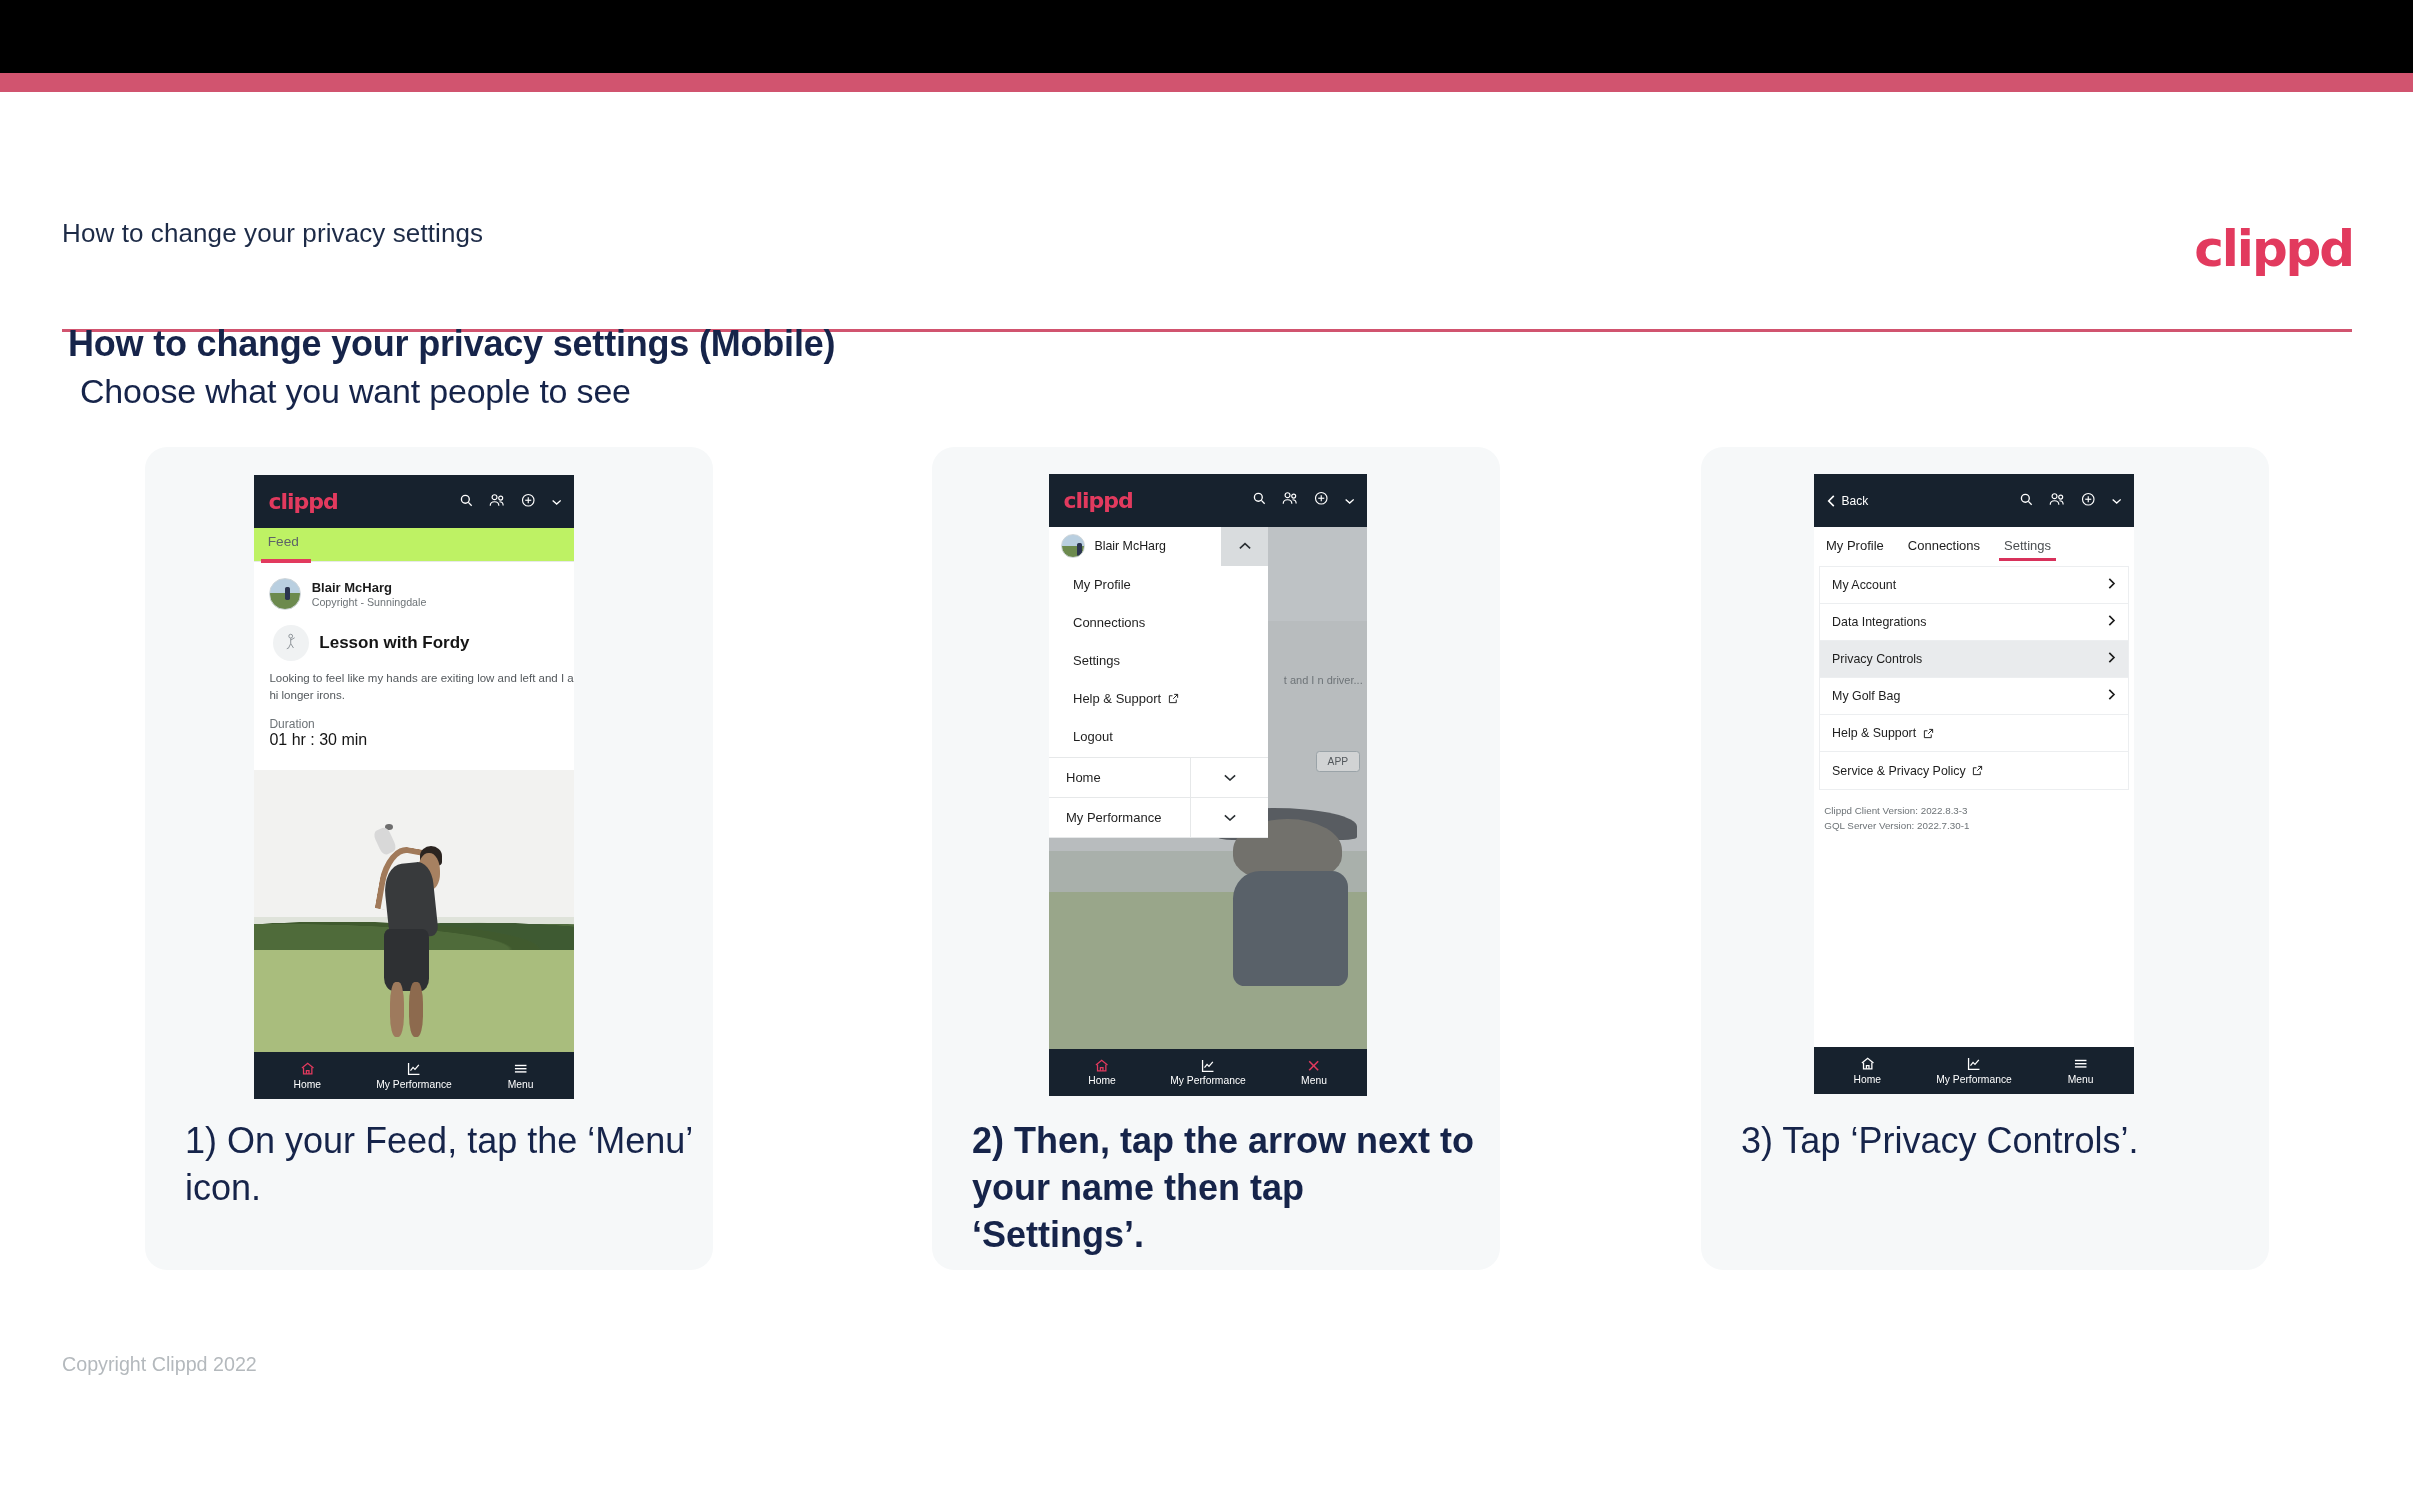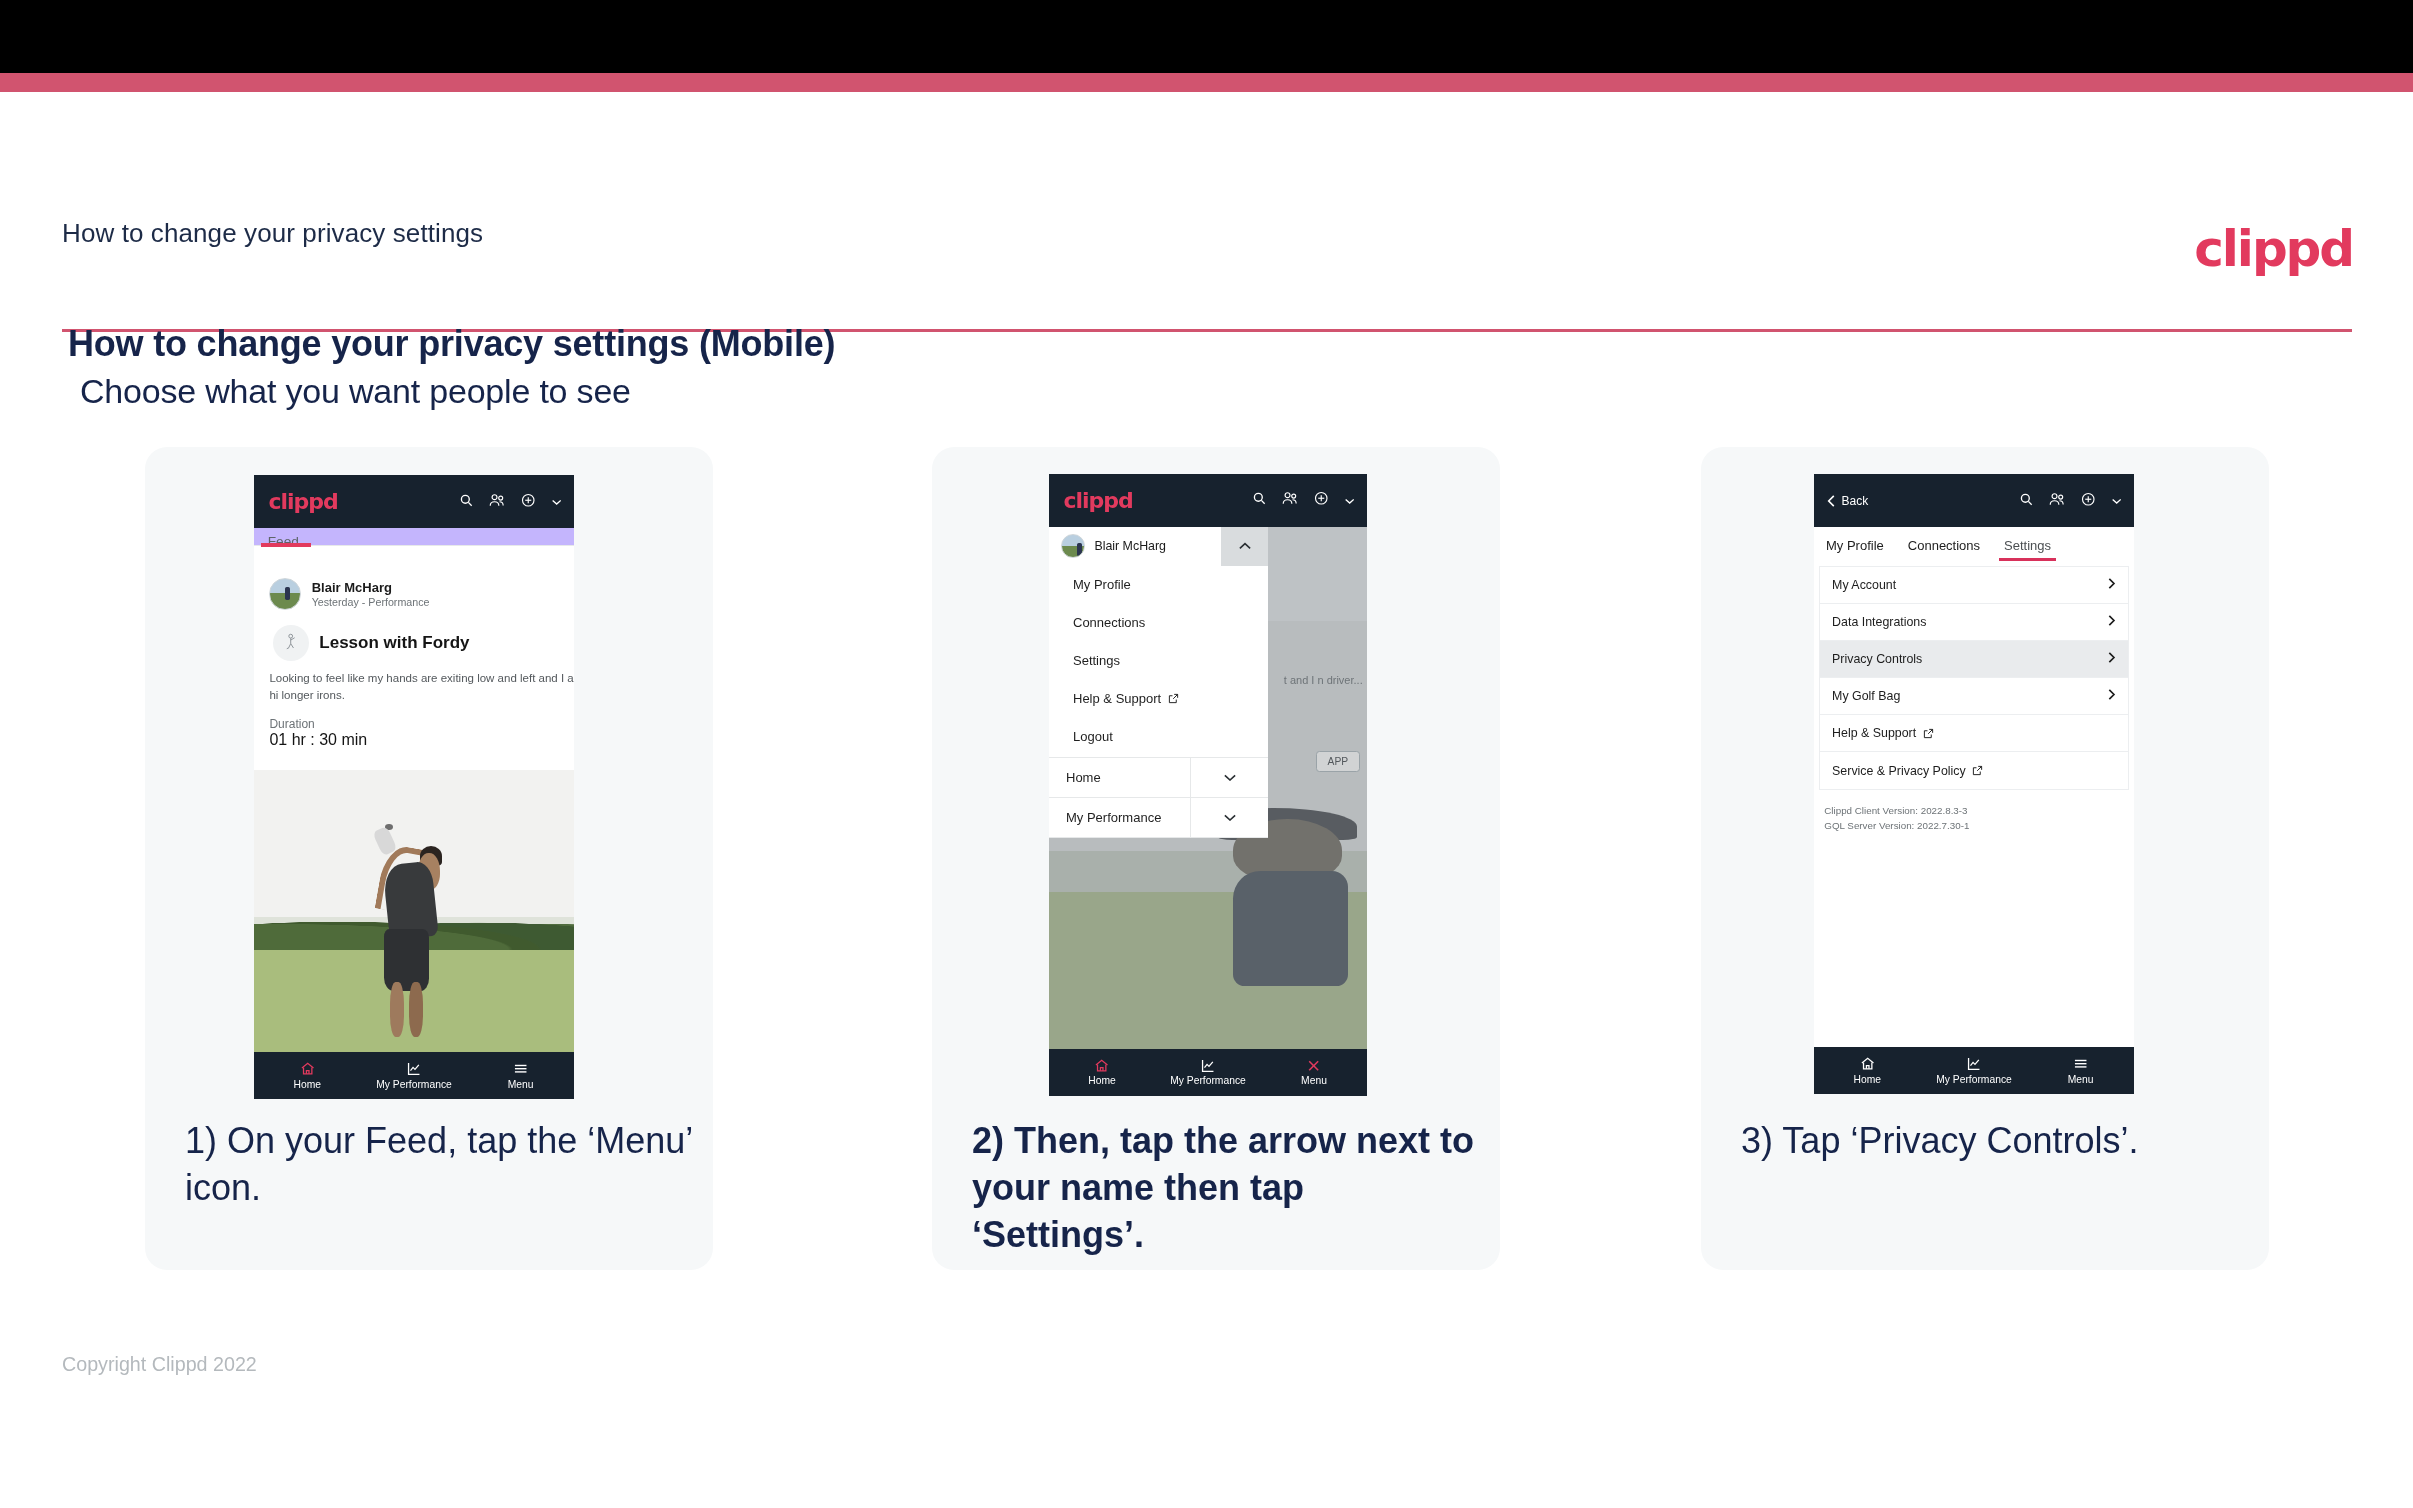--- a/index.html
+++ b/index.html
@@ -77,22 +77,22 @@
   .appbar-logo {
     margin-left: 14.5px; color: #e23a5e; font-size: 22px; font-weight: 700;
     letter-spacing: -1px; font-family: "DejaVu Sans", sans-serif;
   }
   .appbar-back { margin-left: 13px; color: #ffffff; font-size: 12px; display: flex; align-items: center; gap: 6px; }
   .appbar-icons { margin-left: auto; margin-right: 13px; display: flex; align-items: center; gap: 16px; }
   .ic { display: block; }
 
   
   .tabstrip {
-    position: absolute; left: 0; top: 53px; width: 100%; height: 18px;
-    border-bottom: 1.7px solid #e7e9ea; background: #c4b5fd;
+    position: absolute; left: 0; top: 53px; width: 100%; height: 34px;
+    border-bottom: 1.7px solid #e7e9ea; background: #bef264;
   }
   .tabstrip .tab {
     position: absolute; left: 13.7px; top: 6px; font-size: 13.7px; color: #5e6468;
   }
   .tabstrip .underline {
     position: absolute; left: 6.8px; bottom: -1.7px; width: 50px; height: 3.4px; background: #e23a5e;
   }
 
   
   .post-head { position: absolute; left: 15.4px; top: 103px; display: flex; gap: 10.3px; align-items: center; }
@@ -337,21 +337,21 @@
 
       <div class="tabstrip">
         <div class="tab">Feed</div>
         <div class="underline"></div>
       </div>
 
       <div class="post-head">
         <div class="avatar"></div>
         <div>
           <div class="post-name">Blair McHarg</div>
-          <div class="post-meta">Yesterday - Performance</div>
+          <div class="post-meta">Copyright - Sunningdale</div>
         </div>
       </div>
 
       <div class="lesson-row">
         <div class="lesson-circle">
           <svg width="17" height="20.5" viewBox="0 0 20 26" fill="none" stroke="#8b9196" stroke-width="1.2">
             <circle cx="9" cy="4" r="2.4"></circle>
               <path d="M9 6.5v7M9 9l5-3M9 13.5l-3 6M9 13.5l3.5 5.5M4 20l2-1"></path>
           </svg>
         </div>

